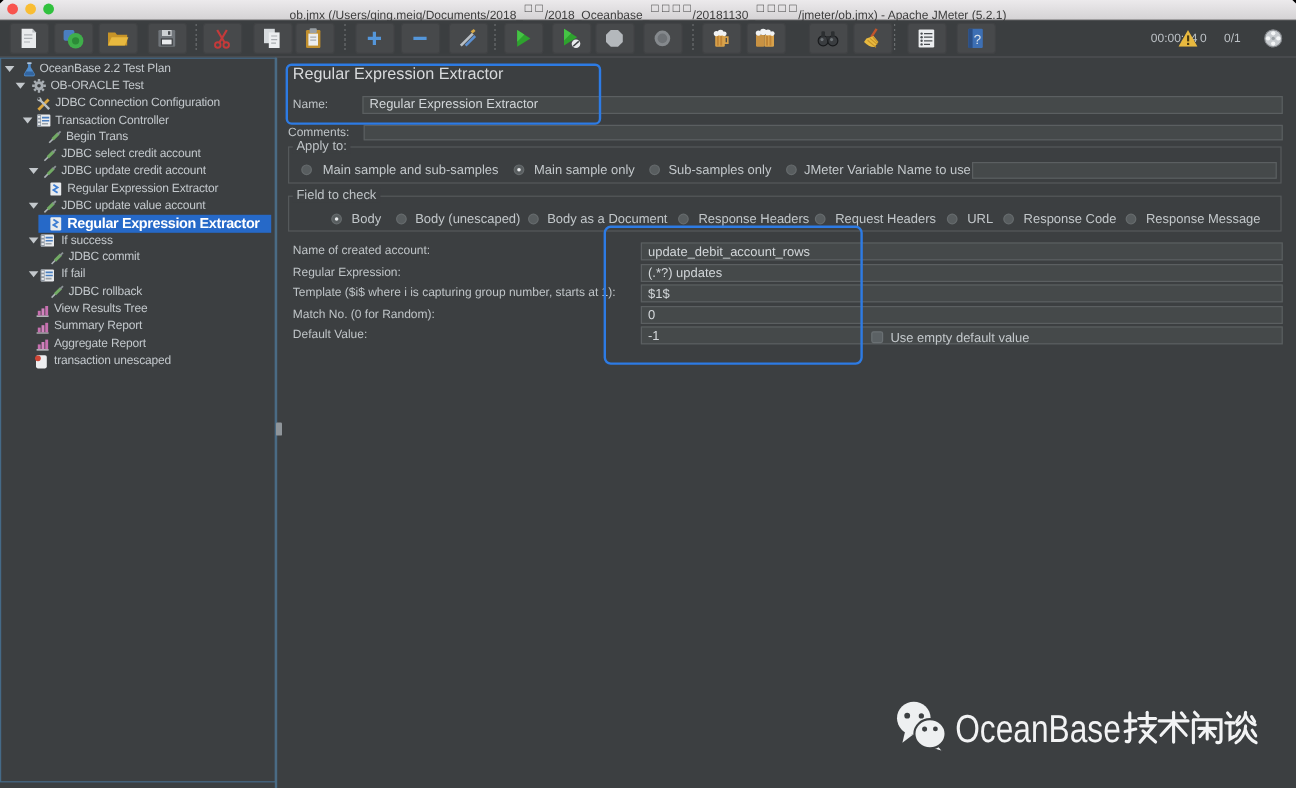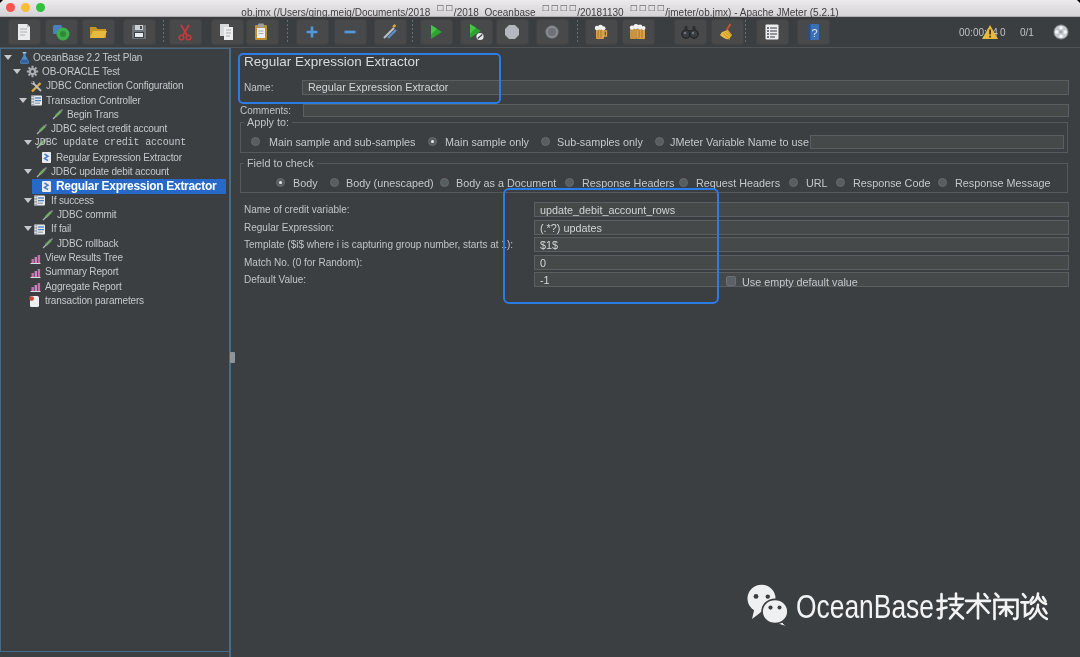--- a/index.html
+++ b/index.html
@@ -316,51 +316,51 @@
     </svg>
 <div class="lbl" style="left:46px;color:#c3c8cc;">JDBC Connection Configuration</div>
 </div>
 <div class="trow" style="left:0;top:93.5px;width:230px;">
 <div class="arrow" style="left:19px;"></div>
 <svg style="left:30px;top:0.5px" width="13" height="13" viewBox="0 0 13 13">
       <use href="#i-ctrl"></use>
     </svg>
 <div class="lbl" style="left:46px;color:#c3c8cc;">Transaction Controller</div>
 </div>
-<div class="trow" style="left:16px;top:107.8px;width:276px;">
+<div class="trow" style="left:4px;top:107.8px;width:276px;">
 <svg style="left:35px;top:0.5px" width="13" height="13" viewBox="0 0 13 13">
       <use href="#i-syr"></use>
     </svg>
 <div class="lbl" style="left:51px;color:#c3c8cc;">Begin Trans</div>
 </div>
 <div class="trow" style="left:0;top:122.1px;width:230px;">
 <svg style="left:35px;top:0.5px" width="13" height="13" viewBox="0 0 13 13">
       <use href="#i-syr"></use>
     </svg>
 <div class="lbl" style="left:51px;color:#c3c8cc;">JDBC select credit account</div>
 </div>
 <div class="trow" style="left:0;top:136.4px;width:230px;">
 <div class="arrow" style="left:24px;"></div>
 <svg style="left:35px;top:0.5px" width="13" height="13" viewBox="0 0 13 13">
       <use href="#i-syr"></use>
     </svg>
-<div class="lbl" style="left:34px;color:#c3c8cc;font-family:Liberation Mono, monospace;">JDBC update credit account</div>
+<div class="lbl" style="left:51px;color:#c3c8cc;">JDBC update credit account</div>
 </div>
 <div class="trow" style="left:0;top:150.8px;width:230px;">
 <svg style="left:40px;top:0.5px" width="13" height="13" viewBox="0 0 13 13">
       <use href="#i-page"></use>
     </svg>
 <div class="lbl" style="left:56px;color:#c3c8cc;">Regular Expression Extractor</div>
 </div>
 <div class="trow" style="left:0;top:165.1px;width:230px;">
 <div class="arrow" style="left:24px;"></div>
 <svg style="left:35px;top:0.5px" width="13" height="13" viewBox="0 0 13 13">
       <use href="#i-syr"></use>
     </svg>
-<div class="lbl" style="left:51px;color:#c3c8cc;">JDBC update debit account</div>
+<div class="lbl" style="left:51px;color:#c3c8cc;">JDBC update value account</div>
 </div>
 <div class="trow" style="left:0;top:179.4px;width:230px;">
 <svg style="left:40px;top:0.5px" width="13" height="13" viewBox="0 0 13 13">
       <use href="#i-page"></use>
     </svg>
 <div class="lbl" style="left:56px;color:#ffffff;font-weight:bold;font-size:12px;letter-spacing:-0.3px;">Regular Expression Extractor</div>
 </div>
 <div class="trow" style="left:0;top:193.7px;width:230px;">
 <div class="arrow" style="left:24px;"></div>
 <svg style="left:33px;top:0.5px" width="13" height="13" viewBox="0 0 13 13">
@@ -402,21 +402,21 @@
 <div class="trow" style="left:0;top:279.6px;width:230px;">
 <svg style="left:29px;top:0.5px" width="13" height="13" viewBox="0 0 13 13">
       <use href="#i-chart"></use>
     </svg>
 <div class="lbl" style="left:45px;color:#c3c8cc;">Aggregate Report</div>
 </div>
 <div class="trow" style="left:0;top:294.0px;width:230px;">
 <svg style="left:28px;top:0.5px" width="13" height="13" viewBox="0 0 13 13">
       <use href="#i-vardoc"></use>
     </svg>
-<div class="lbl" style="left:45px;color:#c3c8cc;">transaction parameters</div>
+<div class="lbl" style="left:45px;color:#c3c8cc;">transaction unescaped</div>
 </div>
 <div class="divider"></div>
 <div class="grip"></div>
 <div style="position:absolute;left:244px;top:54px;font-size:13.5px;color:#d8dadc;">Regular Expression Extractor</div>
 <div class="label" style="left:244px;top:82px;">Name:</div>
 <div class="field" style="left:302px;top:80px;width:767px;height:15px;line-height:13px;">Regular Expression Extractor</div>
 <div class="label" style="left:240px;top:105px;">Comments:</div>
 <div class="field" style="left:303px;top:104px;width:766px;height:13px;line-height:11px;"></div>
 <div class="group" style="left:240px;top:122px;width:828px;height:31px;"></div>
 <div class="gtitle" style="left:244px;top:116px;">Apply to:</div>
@@ -440,21 +440,21 @@
 <div class="radio" style="left:564.5px;top:177.5px;"></div>
 <div class="rlabel" style="left:582px;top:177.0px;">Response Headers</div>
 <div class="radio" style="left:678.5px;top:177.5px;"></div>
 <div class="rlabel" style="left:696px;top:177.0px;">Request Headers</div>
 <div class="radio" style="left:788.5px;top:177.5px;"></div>
 <div class="rlabel" style="left:806px;top:177.0px;">URL</div>
 <div class="radio" style="left:835.5px;top:177.5px;"></div>
 <div class="rlabel" style="left:853px;top:177.0px;">Response Code</div>
 <div class="radio" style="left:937.5px;top:177.5px;"></div>
 <div class="rlabel" style="left:955px;top:177.0px;">Response Message</div>
-<div class="label" style="left:244px;top:204px;">Name of credit variable:</div>
+<div class="label" style="left:244px;top:204px;">Name of created account:</div>
 <div class="field" style="left:534px;top:202px;width:535px;height:15px;line-height:14px;">update_debit_account_rows</div>
 <div class="label" style="left:244px;top:222px;">Regular Expression:</div>
 <div class="field" style="left:534px;top:220px;width:535px;height:15px;line-height:14px;">(.*?) updates</div>
 <div class="label" style="left:244px;top:239px;">Template ($i$ where i is capturing group number, starts at 1):</div>
 <div class="field" style="left:534px;top:237px;width:535px;height:15px;line-height:14px;">$1$</div>
 <div class="label" style="left:244px;top:257px;">Match No. (0 for Random):</div>
 <div class="field" style="left:534px;top:255px;width:535px;height:15px;line-height:14px;">0</div>
 <div class="label" style="left:244px;top:274px;">Default Value:</div>
 <div class="field" style="left:534px;top:272px;width:535px;height:15px;line-height:14px;">-1</div>
 <div class="checkbox" style="left:726px;top:276px;"></div>

